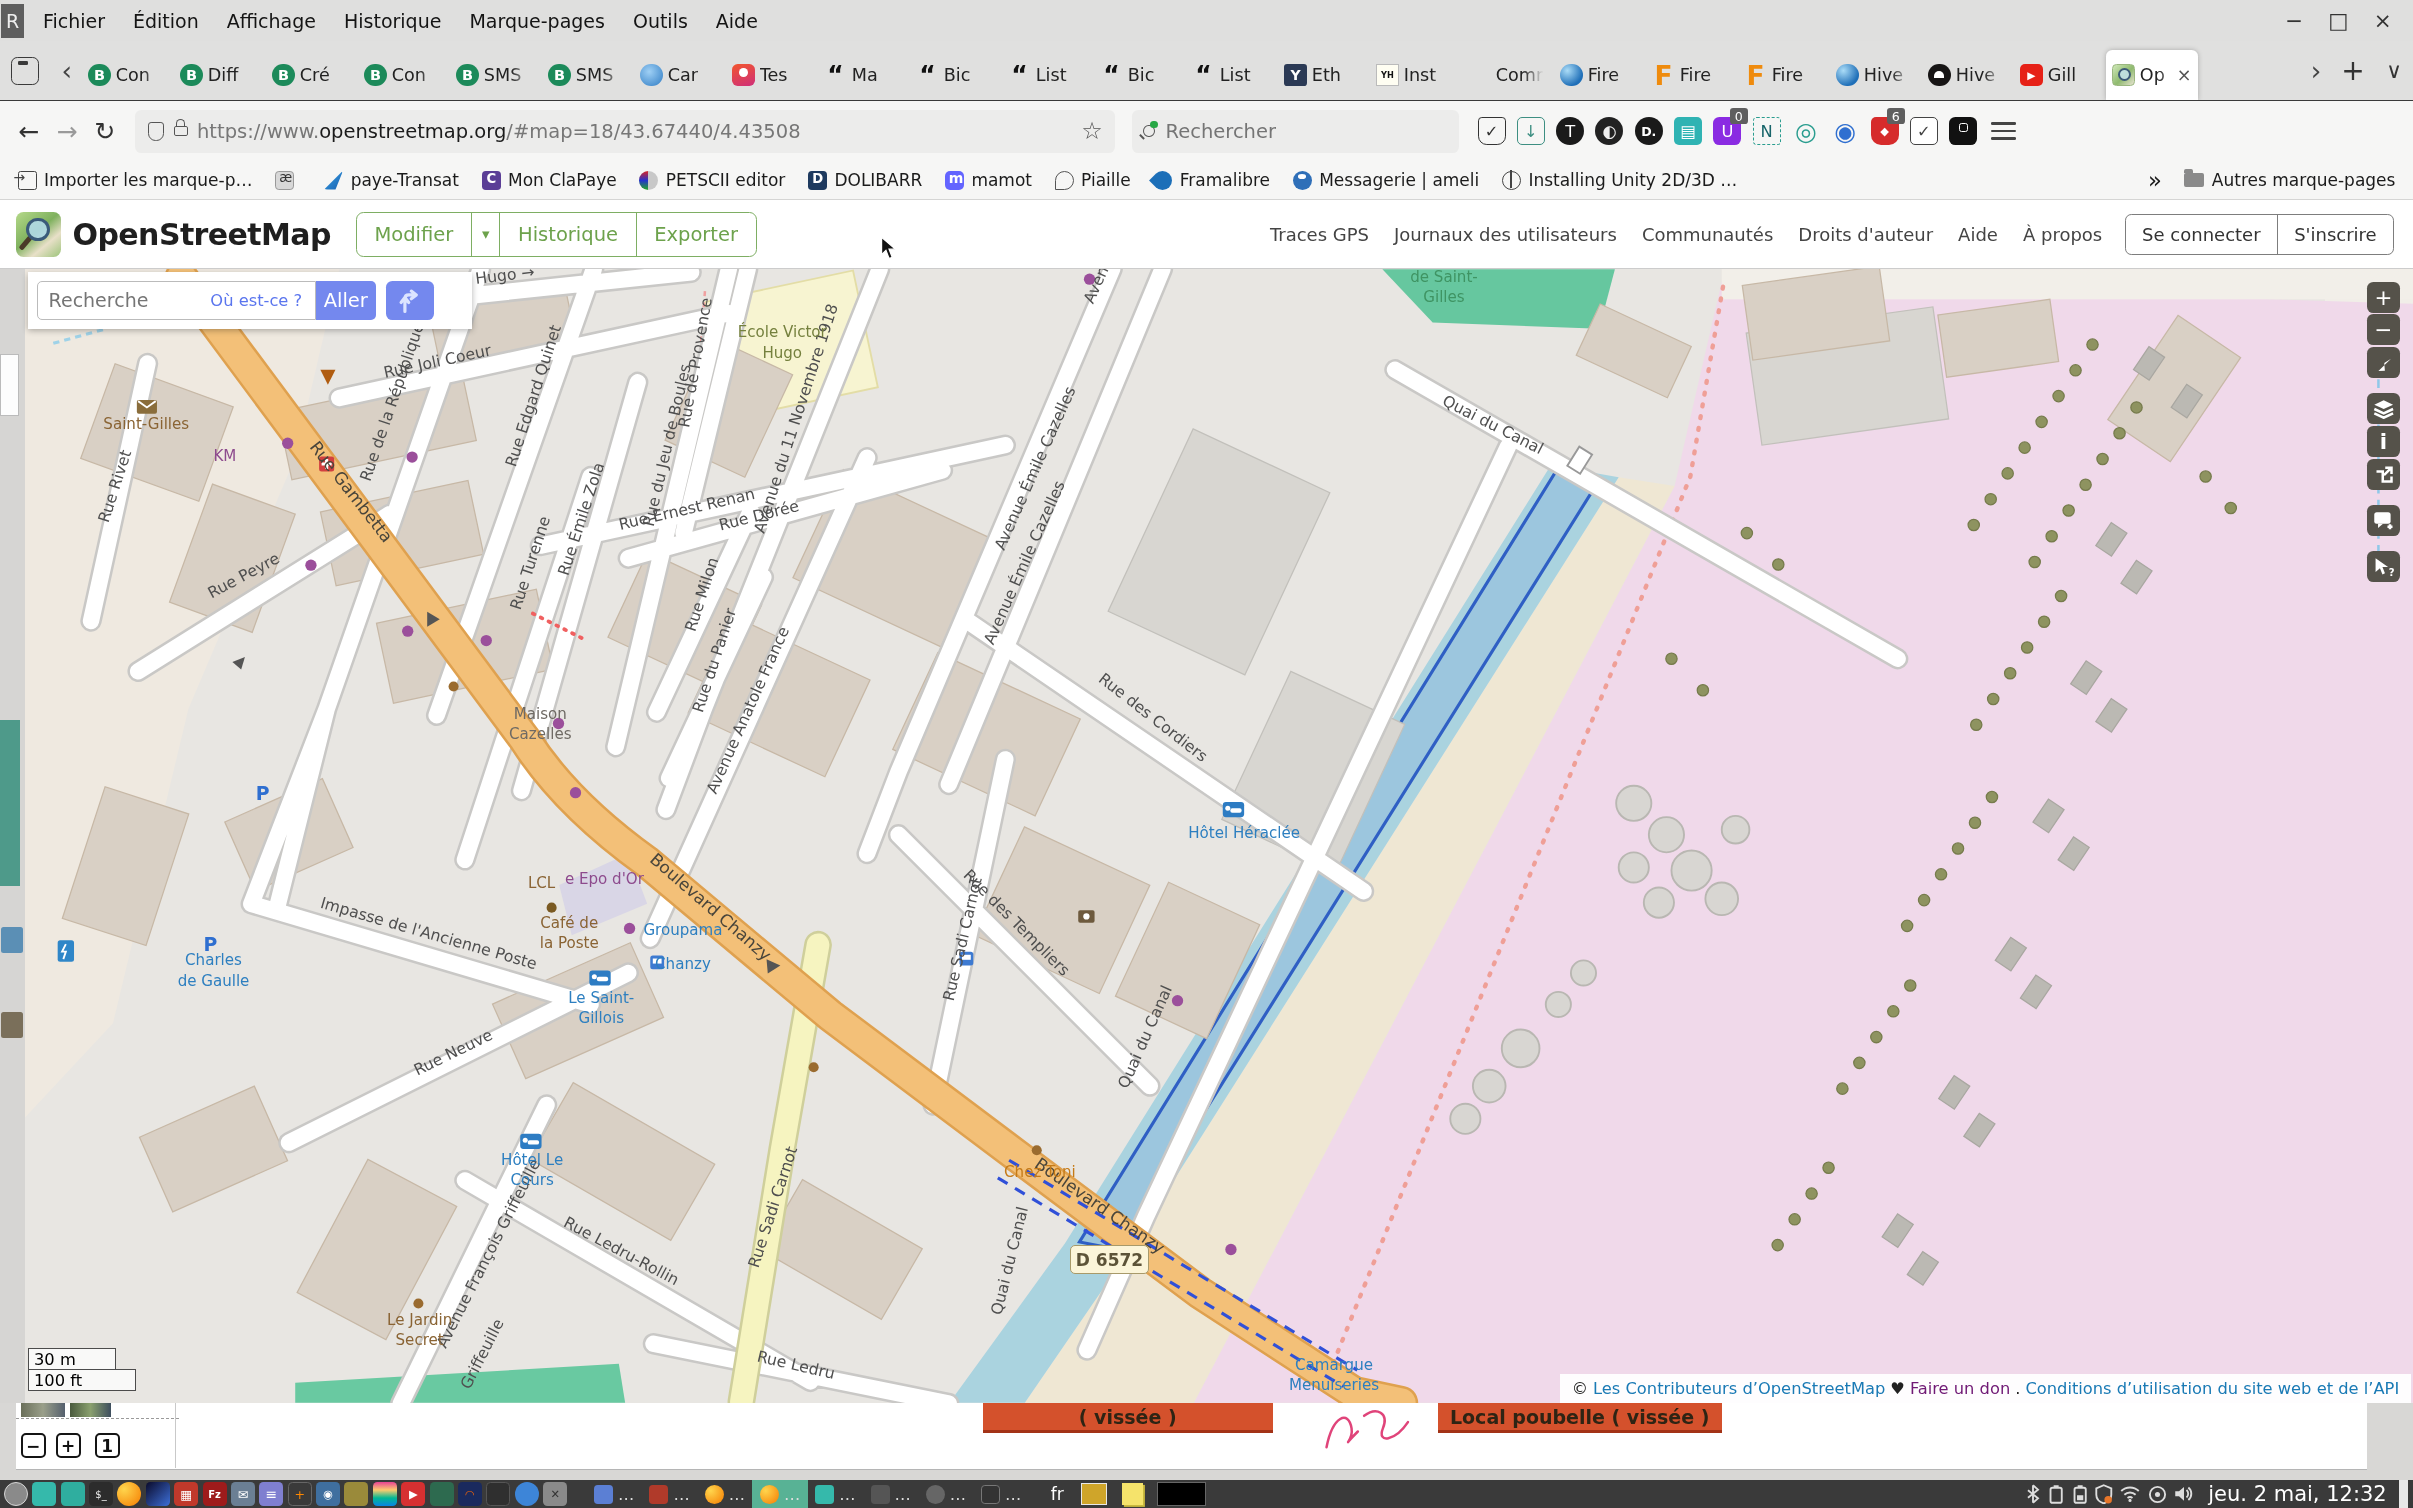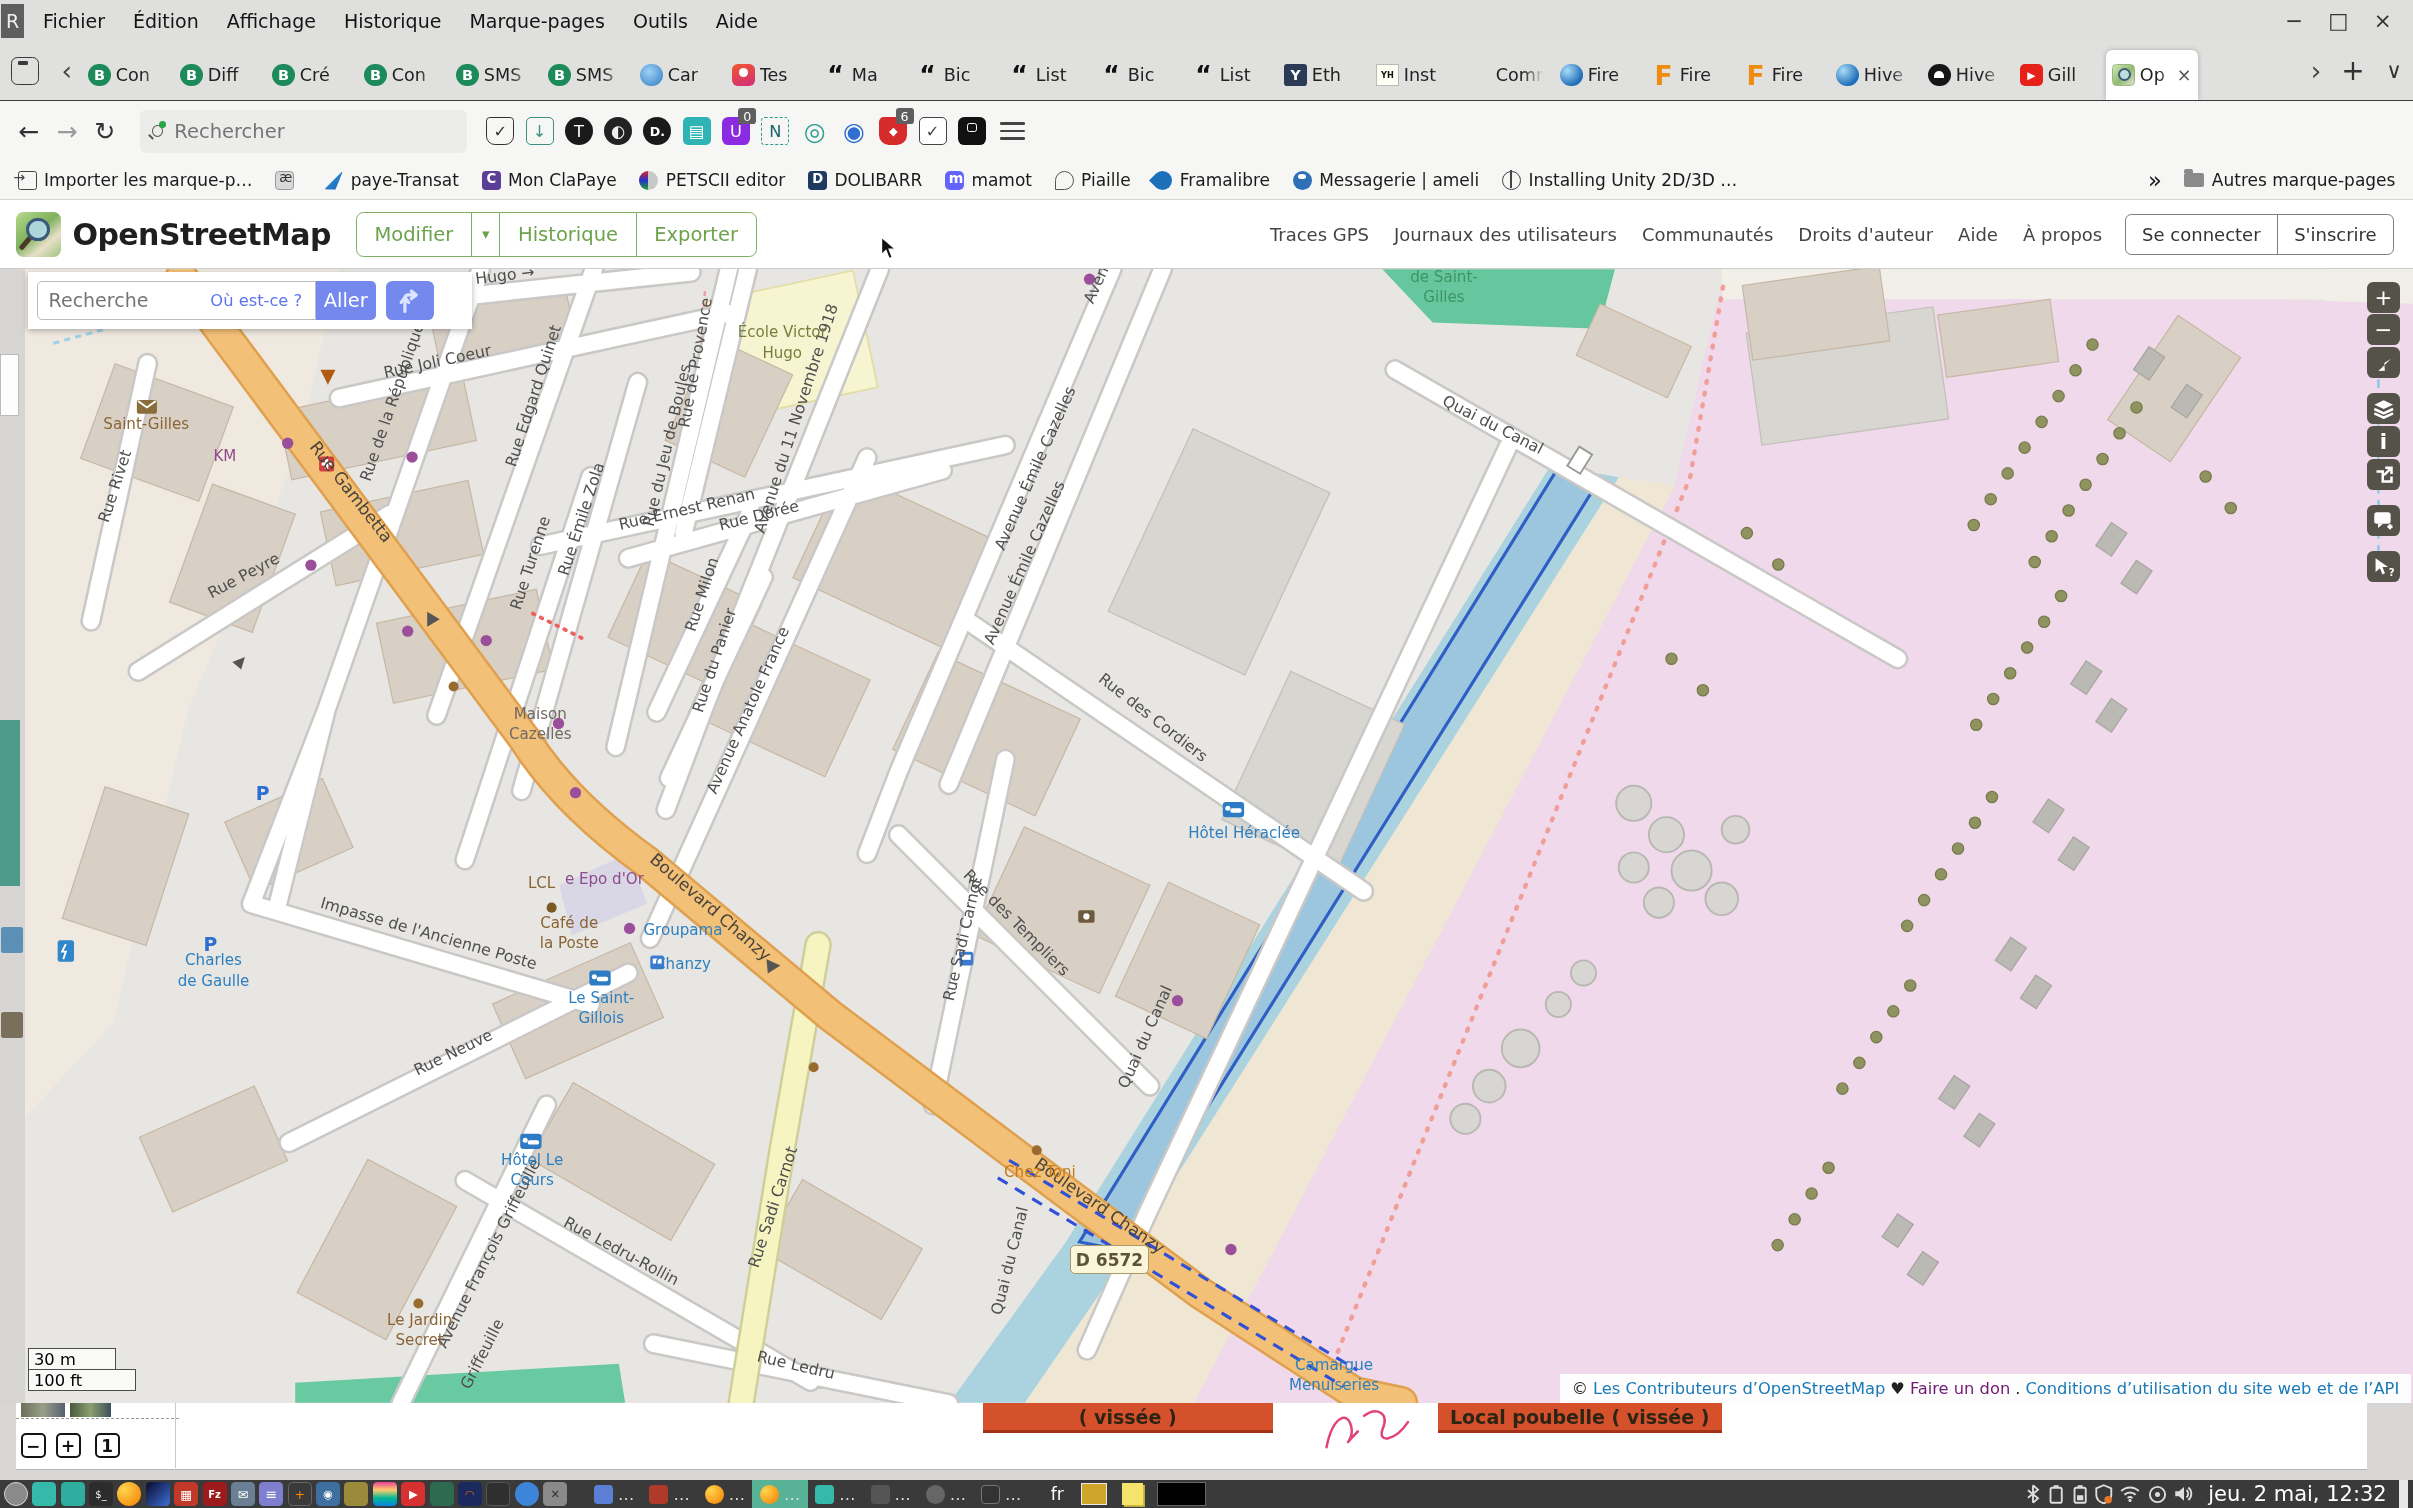--- a/index.html
+++ b/index.html
@@ -410,20 +410,28 @@
       </div>
     <span class="tscroll">›</span>
     <span class="tab-plus">+</span>
     <span class="tab-caret">∨</span>
   </div>
 
   <div class="navbar">
     <span class="nbtn">←</span>
     <span class="nbtn dim">→</span>
     <span class="nbtn">↻</span>
+    <div class="urlbar">
+      <span class="shield-ic"></span>
+      <span class="lock-ic"></span>
+      <span>https://www.</span>
+        <span class="url-host">openstreetmap.org</span>
+        <span>/#map=18/43.67440/4.43508</span>
+      <span class="star">☆</span>
+    </div>
     <div class="searchbar">
       <span class="mag"></span>
       <input placeholder="Rechercher" style="">
     </div>
     <div class="extbar">
 
     <span class="ext x-shield">
           <i style="font-style:normal">✓</i>
         </span>
         <span class="ext x-down">

